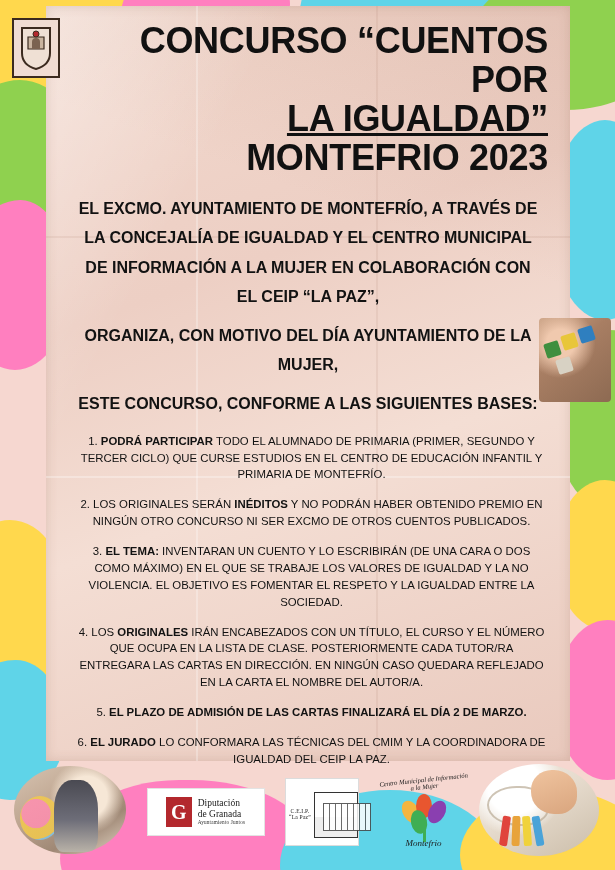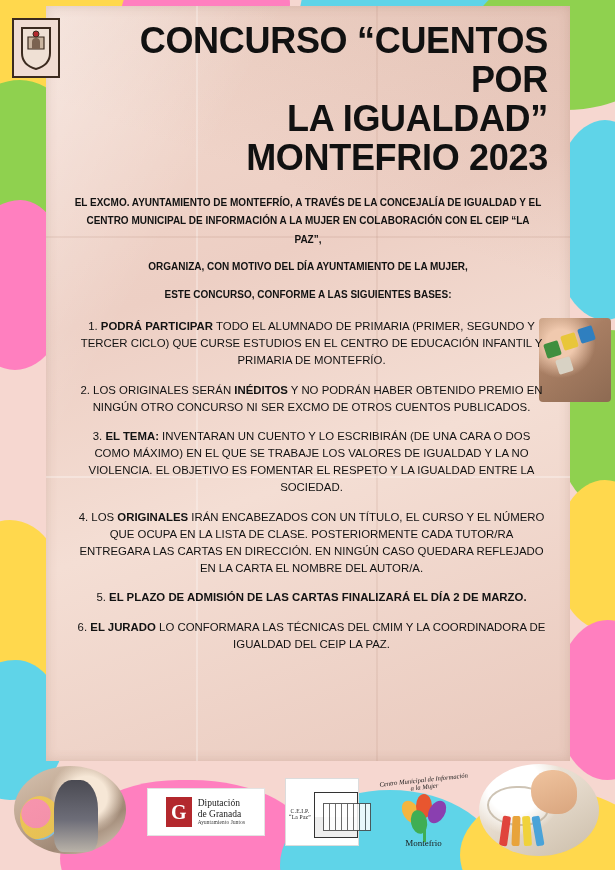--- a/index.html
+++ b/index.html
@@ -171,28 +171,28 @@
 
   h1.title {
     margin: 2px 0 0 44px;
     font-size: 36px;
     line-height: 1.08;
     font-weight: bold;
     text-align: right;
     letter-spacing: -0.3px;
     color: #111;
   }
-  h1.title .l2 { display: block; }
+  h1.title .l2 { display: block; text-decoration: underline; }
   h1.title .l3 { display: block; }
 
   .intro {
     margin: 16px 6px 0 6px;
     text-align: center;
     font-weight: bold;
-    font-size: 10px;
+    font-size: 16px;
     line-height: 1.85;
     color: #121212;
   }
   .intro p { margin: 0 0 9px 0; }
 
   .bases {
     margin: 14px 2px 0 2px;
     font-size: 11.4px;
     line-height: 1.48;
     color: #121212;
@@ -415,20 +415,21 @@
     left: 22px; top: 32px;
     width: 3px; height: 16px;
     background: #3fae54;
   }
   .logo-cmim .word {
     position: absolute;
     left: 0; bottom: 2px;
     width: 90px;
     text-align: center;
     font-size: 9px;
+    font-style: italic;
     font-family: "Liberation Serif", serif;
     color: #1a1a1a;
   }
 </style>
 </head>
 <body>
 
 <div class="poster">
 
   <div class="blob b-yellow-top"></div>

